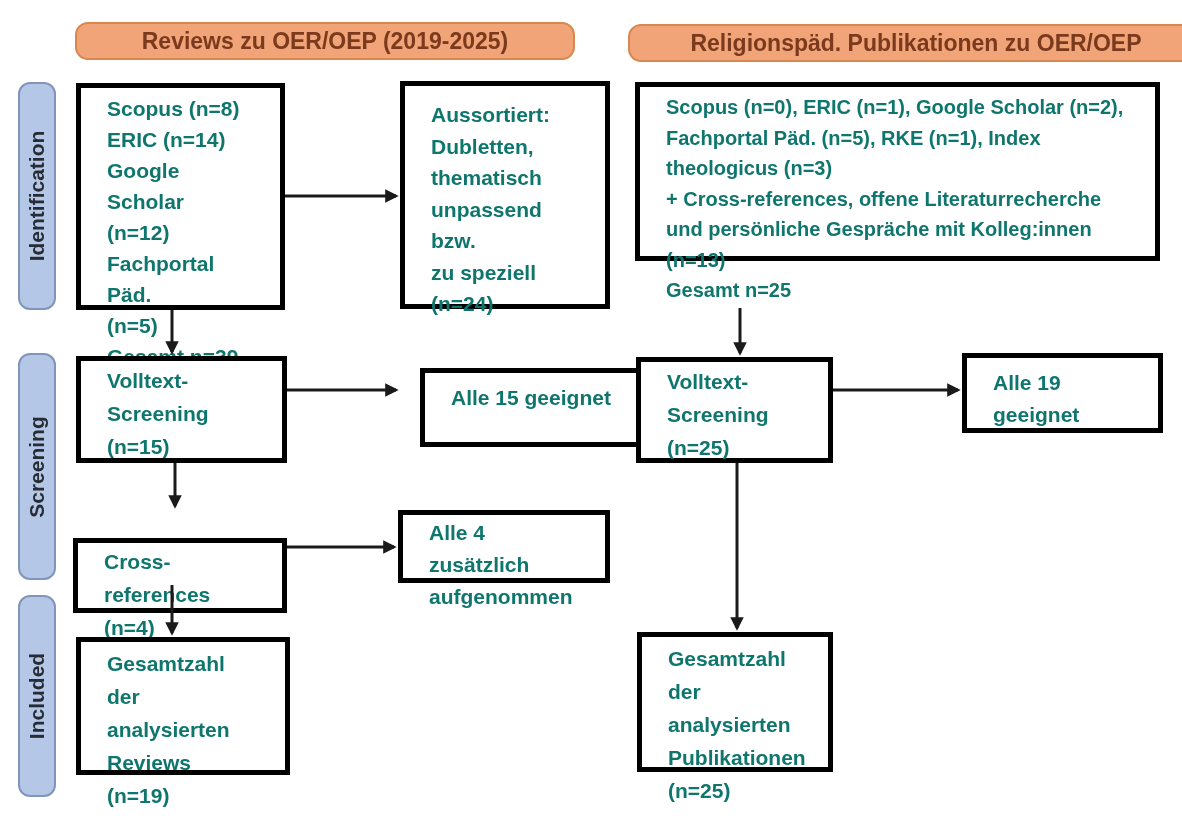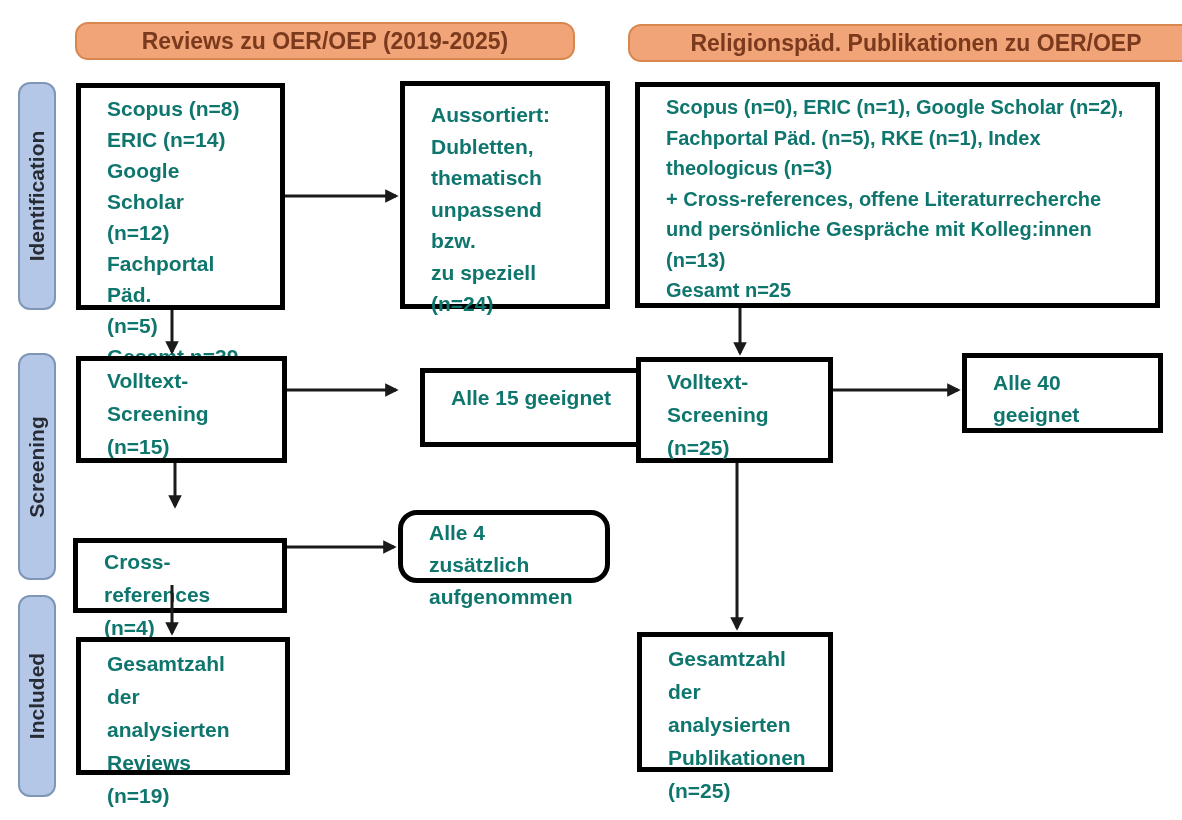--- a/index.html
+++ b/index.html
@@ -62,23 +62,23 @@
     white-space: pre-line;
     font-size: 21px;
     line-height: 32px;
     padding: 6px 26px;
   }
   .b-left-id        { left: 76px;  top: 83px;  width: 209px; height: 227px; line-height: 31px; padding-top: 5px; }
   .b-left-excl      { left: 400px; top: 81px;  width: 210px; height: 228px; line-height: 31.5px; padding-top: 13px; }
   .b-left-fulltext  { left: 76px;  top: 356px; width: 211px; height: 107px; line-height: 33px; padding-top: 3px; }
   .b-left-ft-result { left: 400px; top: 368px; width: 256px; height: 79px;  padding-top: 9px; margin-left: 20px; }
   .b-left-crossref  { left: 73px;  top: 510px; width: 214px; height: 75px;  line-height: 33px; padding-top: 2px; margin-top: 28px; }
-  .b-left-cr-result { left: 398px; top: 510px; width: 212px; height: 73px;  line-height: 32px; padding-top: 2px; border-radius: 19px; }
+  .b-left-cr-result { left: 398px; top: 510px; width: 212px; height: 73px;  line-height: 32px; padding-top: 2px; }
   .b-left-included  { left: 76px;  top: 637px; width: 214px; height: 138px; line-height: 33px; padding-top: 5px; }
-  .b-right-id       { left: 635px; top: 82px;  width: 525px; height: 226px; font-size: 20px; line-height: 30.5px; padding-top: 5px; }
+  .b-right-id       { left: 635px; top: 82px;  width: 525px; height: 179px; font-size: 20px; line-height: 30.5px; padding-top: 5px; }
   .b-right-fulltext { left: 636px; top: 357px; width: 197px; height: 106px; line-height: 33px; padding-top: 3px; }
   .b-right-ft-result{ left: 962px; top: 353px; width: 201px; height: 80px;  padding-top: 9px; }
   .b-right-included { left: 637px; top: 632px; width: 196px; height: 140px; line-height: 33px; padding-top: 5px; }
 
   .arrows {
     position: absolute;
     left: 0; top: 0;
     width: 1182px; height: 820px;
     pointer-events: none;
   }
@@ -131,21 +131,21 @@
   <div class="box b-right-id">Scopus (n=0), ERIC (n=1), Google Scholar (n=2),
 Fachportal Päd. (n=5), RKE (n=1), Index
 theologicus (n=3)
 + Cross-references, offene Literaturrecherche
 und persönliche Gespräche mit Kolleg:innen
 (n=13)
 Gesamt n=25</div>
   <div class="box b-right-fulltext">Volltext-
 Screening
 (n=25)</div>
-  <div class="box b-right-ft-result">Alle 40 geeignet</div>
+  <div class="box b-right-ft-result">Alle 19 geeignet</div>
   <div class="box b-right-included">Gesamtzahl der
 analysierten
 Publikationen
 (n=25)</div>
 
   <svg class="arrows" viewBox="0 0 1182 820" xmlns="http://www.w3.org/2000/svg">
     <defs>
       <marker id="ah" viewBox="0 0 10 10" refX="8" refY="5" markerWidth="4.5" markerHeight="4.5" orient="auto-start-reverse">
         <path d="M0,0 L10,5 L0,10 z" fill="#1A1A1A"></path>
       </marker>

